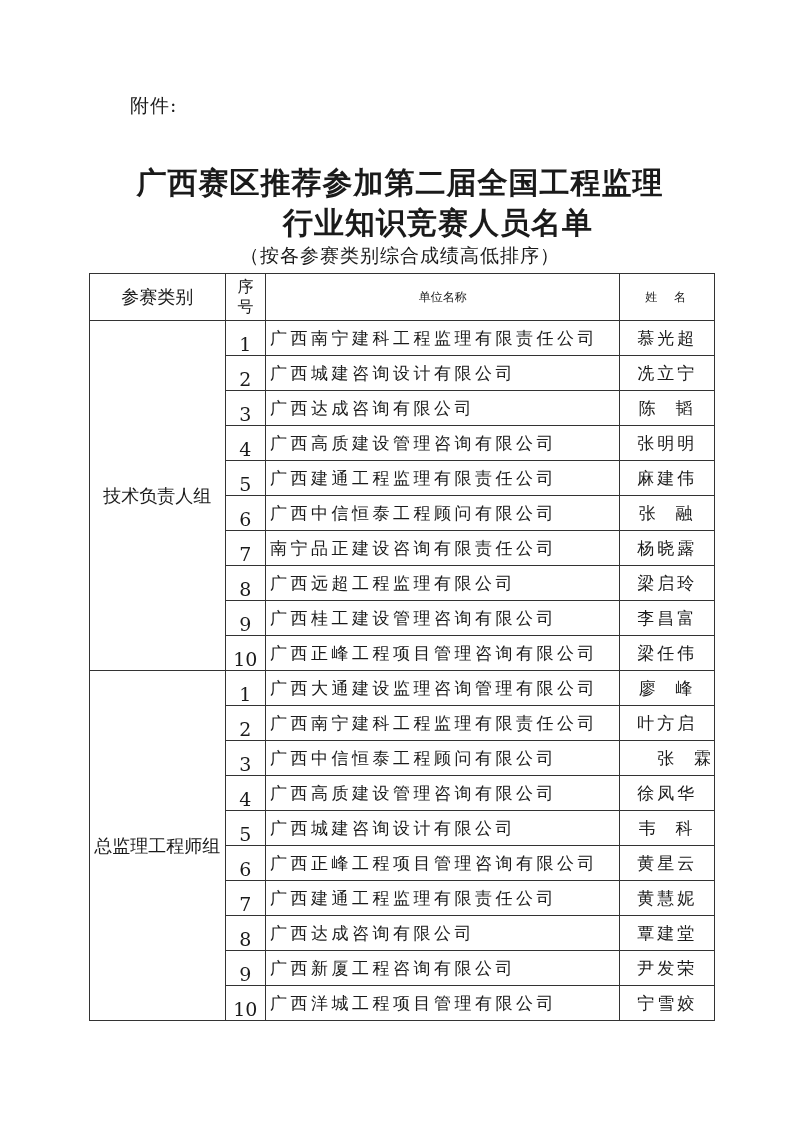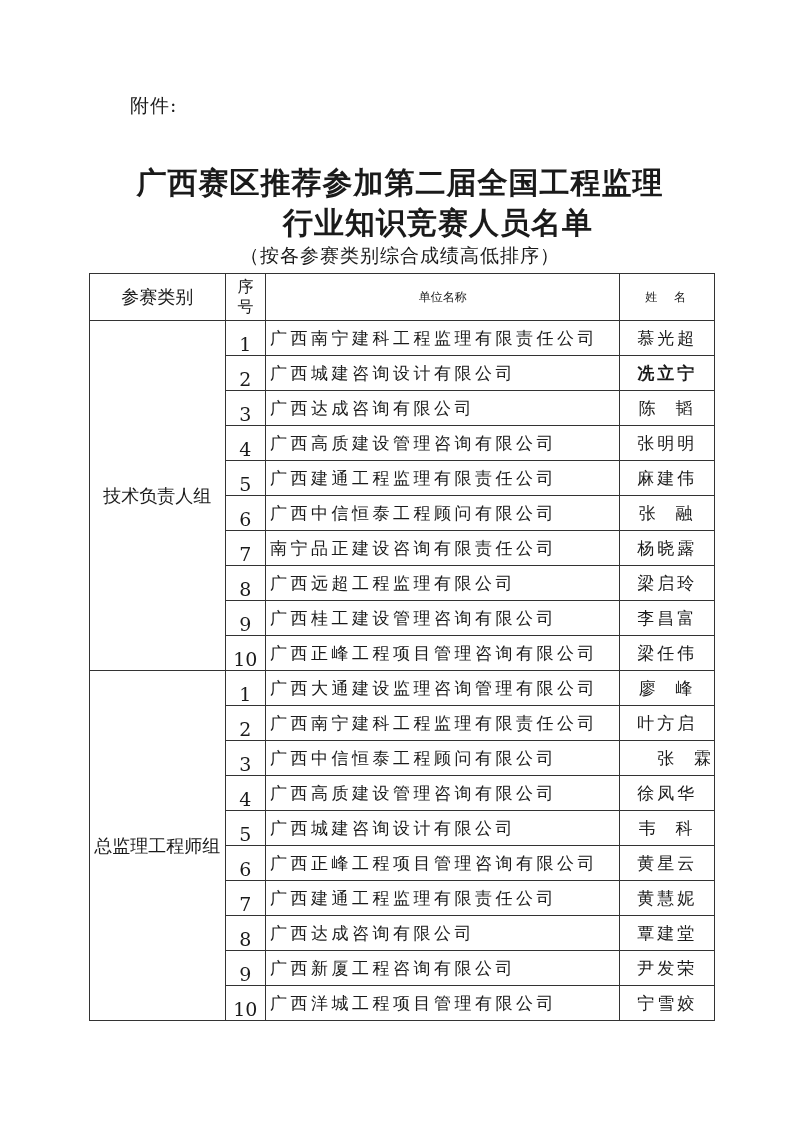--- a/index.html
+++ b/index.html
@@ -44,21 +44,21 @@
   <tbody id="tbody">
       <tr>
         <td class="c1" rowspan="10">技术负责人组</td>
         <td class="c2">1</td>
         <td class="c3">广西南宁建科工程监理有限责任公司</td>
         <td class="c4" style="white-space: pre;">慕光超</td>
       </tr>
       <tr>
         <td class="c2">2</td>
         <td class="c3">广西城建咨询设计有限公司</td>
-        <td class="c4" style="white-space: pre; font-weight: bold;">冼立宁</td>
+        <td class="c4" style="white-space: pre;">冼立宁</td>
       </tr>
       <tr>
         <td class="c2">3</td>
         <td class="c3">广西达成咨询有限公司</td>
         <td class="c4" style="white-space: pre;">陈  韬</td>
       </tr>
       <tr>
         <td class="c2">4</td>
         <td class="c3">广西高质建设管理咨询有限公司</td>
         <td class="c4" style="white-space: pre;">张明明</td>

